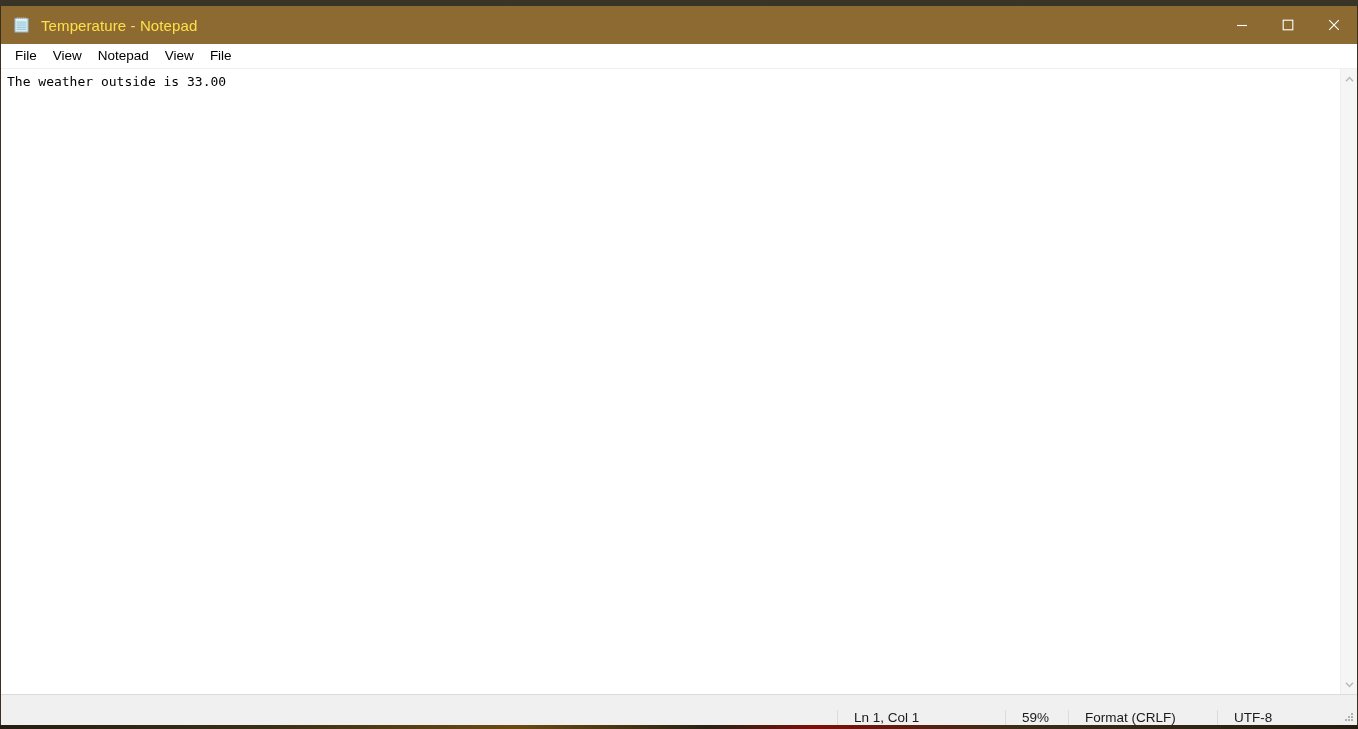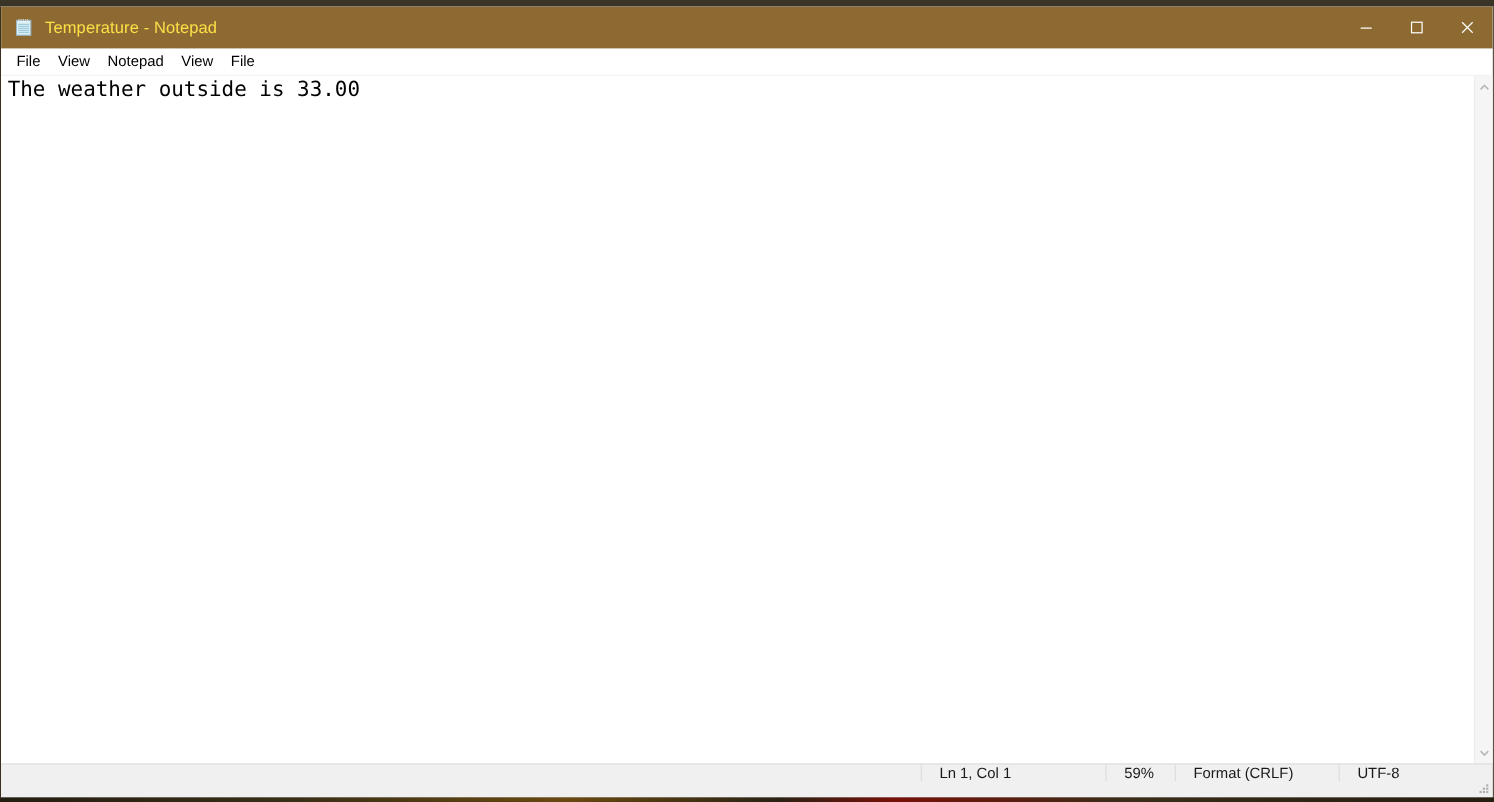--- a/index.html
+++ b/index.html
@@ -109,21 +109,21 @@
     position: relative;
     background: #ffffff;
     min-height: 0;
   }
 
   #editor {
     flex: 1;
     background: #ffffff;
     color: #000000;
     font-family: "DejaVu Sans Mono", "Liberation Mono", monospace;
-    font-size: 19px;
+    font-size: 13px;
     line-height: 19px;
     padding: 3px 0 0 6px;
     white-space: pre;
     overflow: hidden;
     caret-color: #000;
     outline: none;
     box-sizing: border-box;
   }
 
   
@@ -148,21 +148,21 @@
   }
   .sb-track { flex: 1; width: 17px; }
 
   
   #statusbar {
     height: 30px;
     min-height: 30px;
     background: #f0f0f0;
     border-top: 1px solid #dcdcdc;
     display: flex;
-    align-items: flex-start;
+    align-items: flex-end;
     position: relative;
     user-select: none;
   }
   #status-spacer { flex: 1; }
   .status-cell {
     display: flex;
     align-items: center;
     padding-left: 16px;
     font-size: 13.5px;
     color: #1a1a1a;

